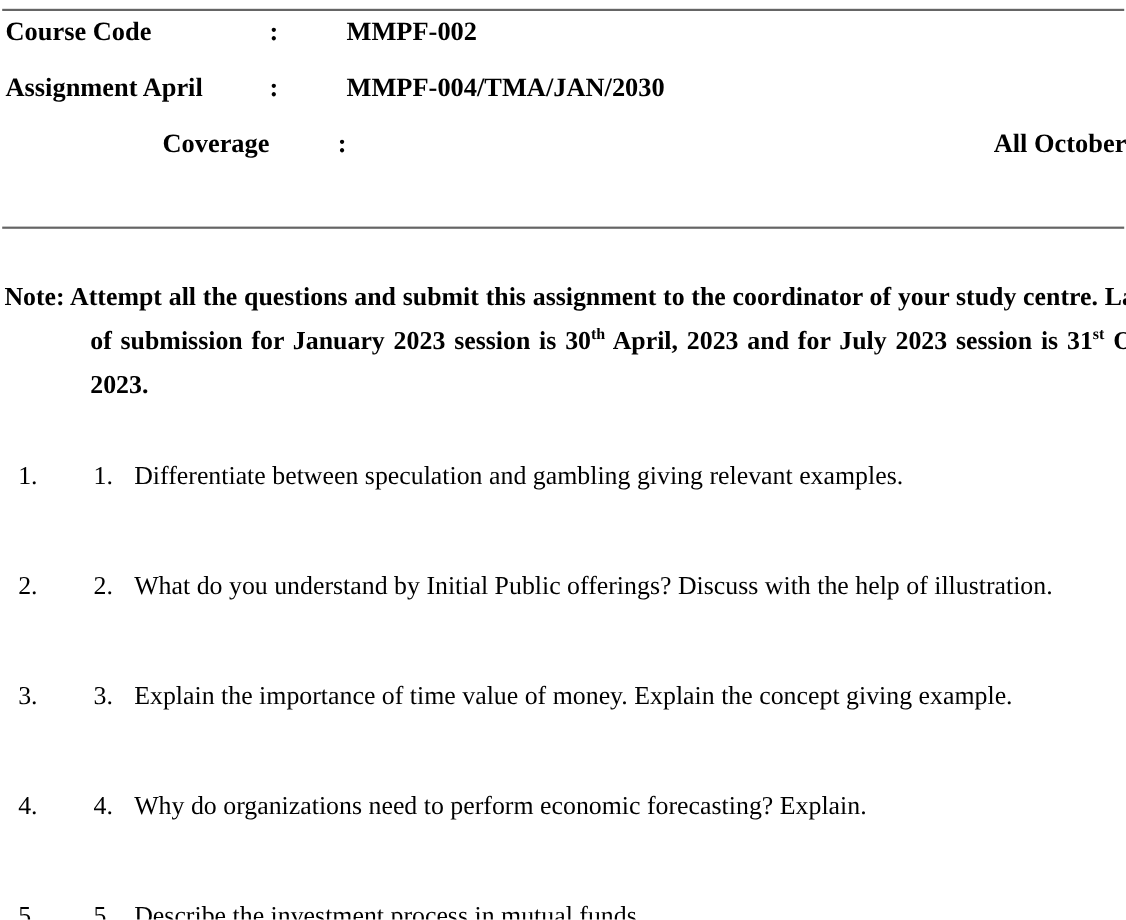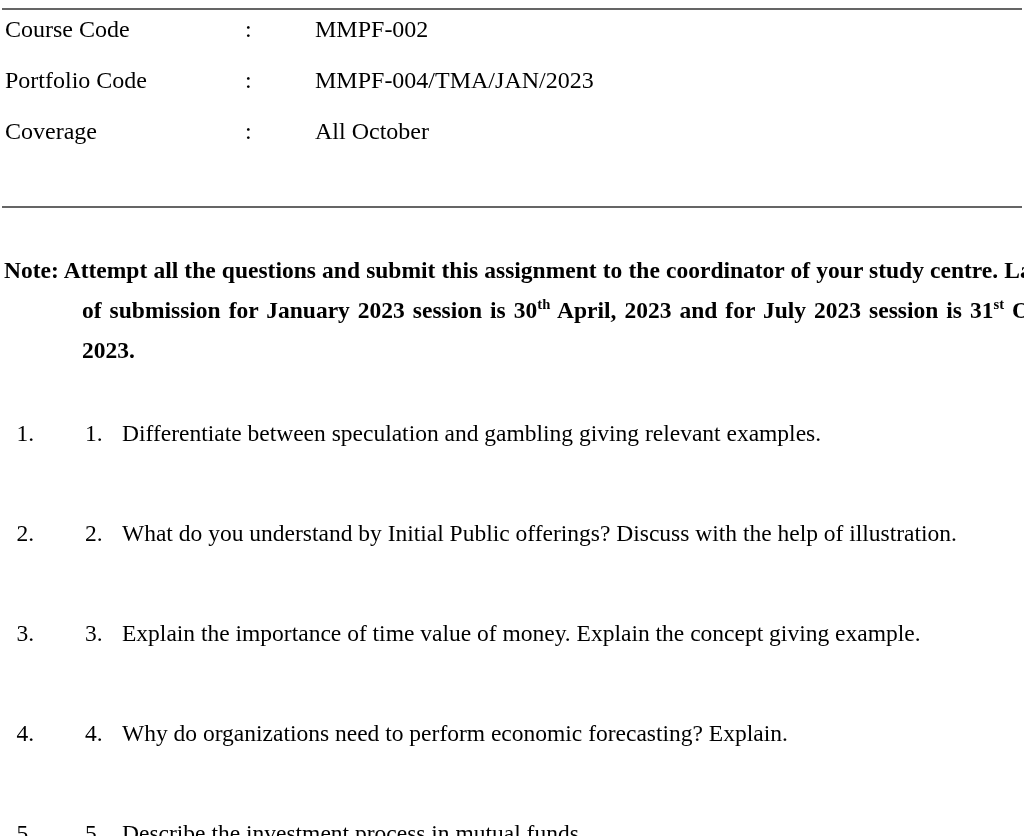--- a/index.html
+++ b/index.html
@@ -36,28 +36,28 @@
 
   
   .meta {
     position: absolute;
     top: 16px;
     left: 0;
     width: 1024px;
     border-collapse: collapse;
   }
   .meta td {
-    font-weight: normal;
+    font-weight: bold;
     font-size: 24px;
     line-height: 26px;
     padding: 0 0 25px 0;
     vertical-align: top;
     white-space: nowrap;
   }
-  .meta tr:last-child td { padding-bottom: 0; }
+  .meta tr:last-child td { padding-bottom: 0; text-align: right; }
 
   .meta .col-label { width: 240px; padding-left: 5px; }
   .meta .col-colon { width: 70px; }
   .meta .col-value { }
 
   
   .note {
     position: absolute;
     top: 226px;
     left: 4px;
@@ -111,23 +111,23 @@
   <div class="rule rule-top"></div>
 
   <table class="meta">
     <tbody>
       <tr>
         <td class="col-label">Course Code</td>
         <td class="col-colon">:</td>
         <td class="col-value">MMPF-002</td>
       </tr>
       <tr>
-        <td class="col-label">Portfolio Code</td>
+        <td class="col-label">Assignment April</td>
         <td class="col-colon">:</td>
-        <td class="col-value">MMPF-004/TMA/JAN/2023</td>
+        <td class="col-value">MMPF-004/TMA/JAN/2030</td>
       </tr>
       <tr>
         <td class="col-label">Coverage</td>
         <td class="col-colon">:</td>
         <td class="col-value">All October</td>
       </tr>
     </tbody>
   </table>
 
   <div class="rule rule-bottom"></div>

